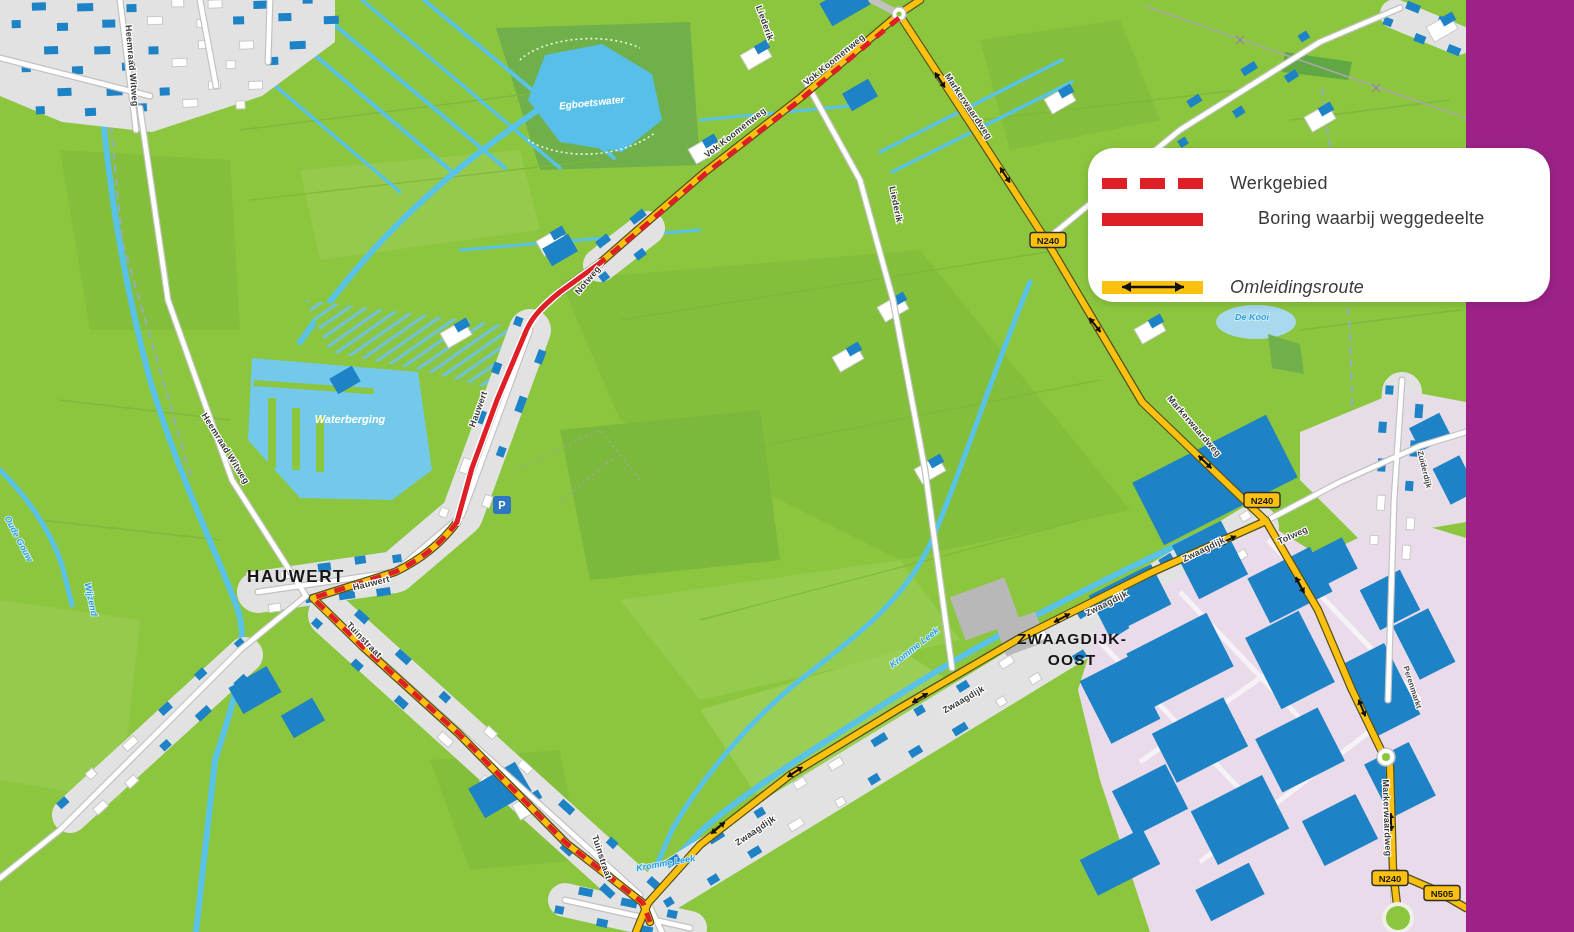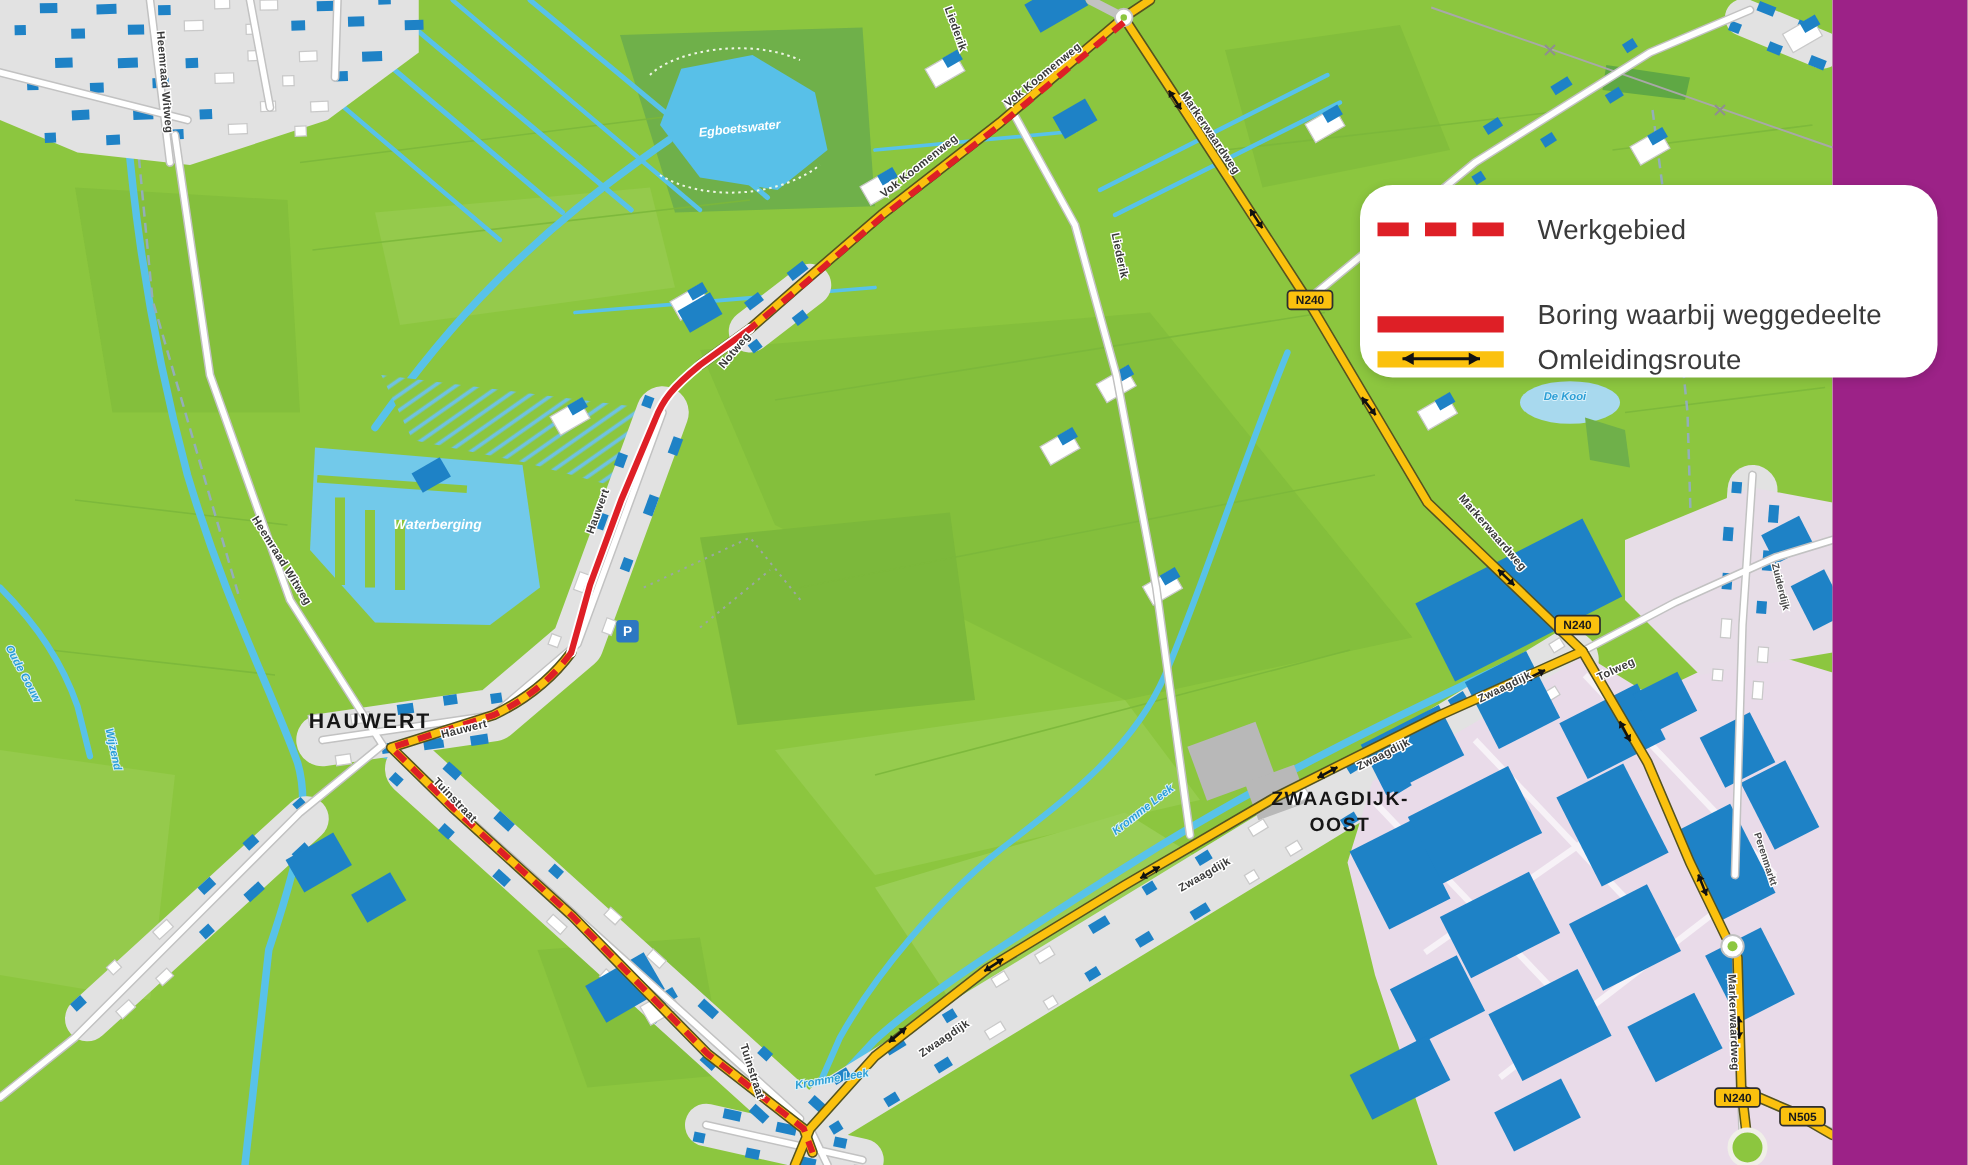--- a/index.html
+++ b/index.html
@@ -5,27 +5,27 @@
   html,body{margin:0;padding:0;background:#fff;}
   body{width:1574px;height:932px;position:relative;overflow:hidden;
        font-family:"Liberation Sans",sans-serif;}
   .map-area{position:absolute;left:0;top:0;width:1466px;height:932px;overflow:hidden;}
   .sidebar{position:absolute;top:0;right:0;width:108px;height:932px;background:#9C2287;}
   
   .legend{position:absolute;left:1088px;top:148px;width:462px;height:154px;
           background:#fff;border-radius:26px;box-shadow:0 2px 8px rgba(0,0,0,.15);
           box-sizing:border-box;padding:14px 22px 10px 14px;z-index:10;}
   .legend-row{display:flex;align-items:center;}
-  .legend-row.tall{align-items:flex-end;}
+  .legend-row.tall{align-items:flex-start;gap:28px;}
   .legend-swatch{width:104px;min-width:104px;margin-right:24px;display:flex;align-items:center;}
-  .legend-label{font-size:22px;line-height:29px;color:#3A3A3A;letter-spacing:.2px;}
+  .legend-label{font-size:18px;line-height:29px;color:#3A3A3A;letter-spacing:.2px;}
   .row1{height:42px;}
   .row2{height:62px;}
   .row2 .legend-swatch{margin-top:9px;}
-  .row3{height:42px;}
+  .row3{height:42px;font-style:italic;}
   .sw-dash{display:flex;gap:13px;}
   .sw-dash i{display:block;width:25px;height:11px;background:#DE1F26;}
   .sw-solid{width:101px;height:13px;background:#DE1F26;}
   .sw-yellow{width:101px;height:13px;background:#FBC10E;display:flex;align-items:center;justify-content:center;}
   
   .rl{font:700 9px "Liberation Sans",sans-serif;fill:#3A3A3A;stroke:#ffffff;stroke-width:2.2px;paint-order:stroke;letter-spacing:.3px;}
   .rl2{font:700 8px "Liberation Sans",sans-serif;fill:#4A4A4A;stroke:#ffffff;stroke-width:2px;paint-order:stroke;}
   .place{font:700 17px "Liberation Sans",sans-serif;fill:#161616;letter-spacing:1.6px;}
   .place2{font:700 15.5px "Liberation Sans",sans-serif;fill:#161616;letter-spacing:1.2px;}
   .wl{font:italic 700 9px "Liberation Sans",sans-serif;fill:#2D9FD6;stroke:#d8f0fa;stroke-width:1.6px;paint-order:stroke;}

